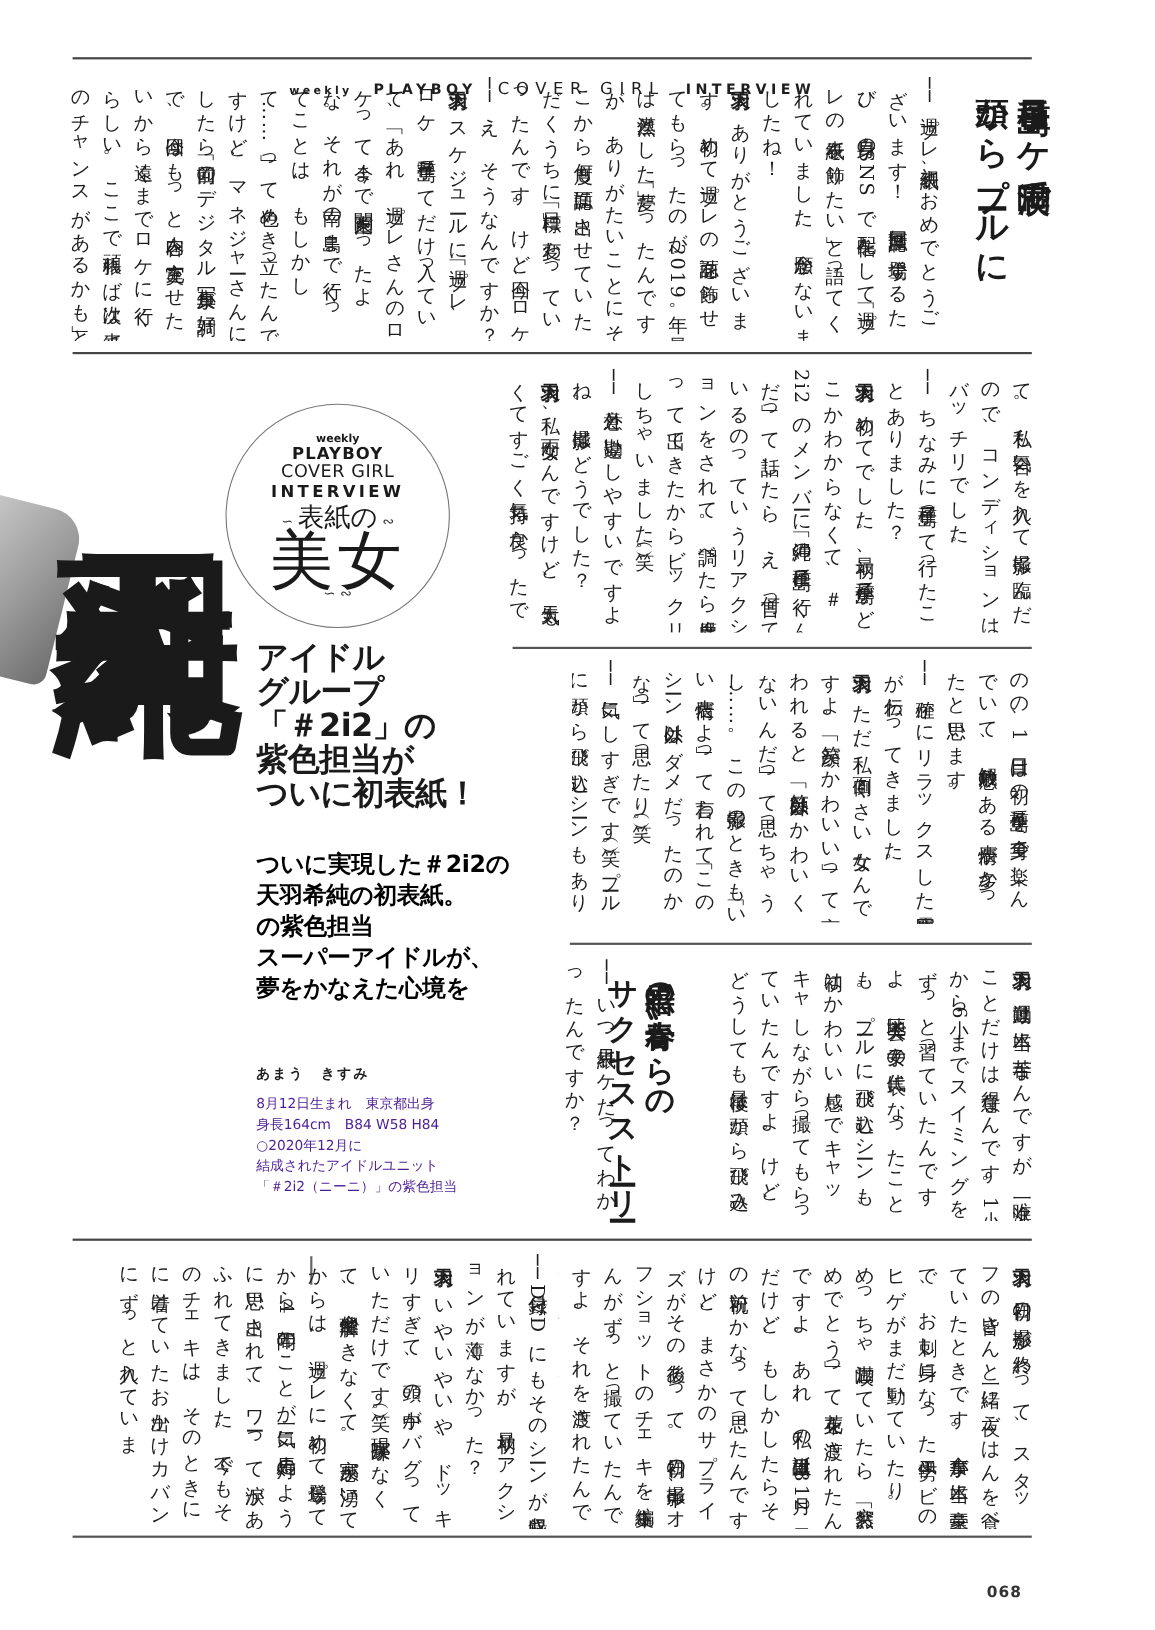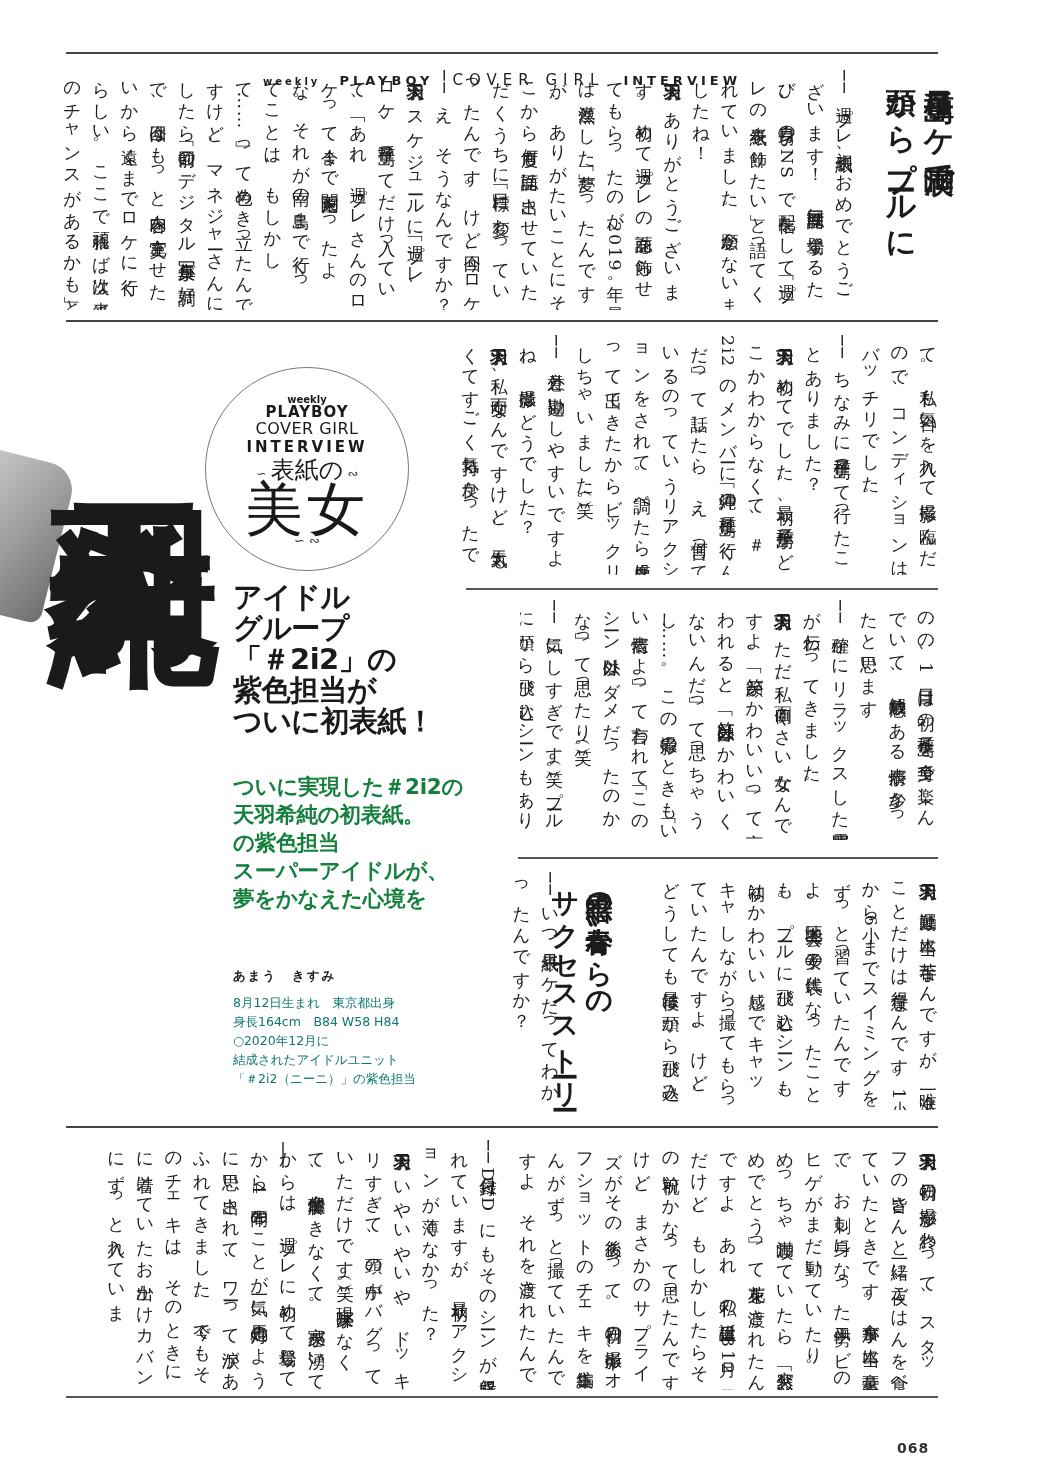--- a/index.html
+++ b/index.html
@@ -30,23 +30,23 @@
   .badge { position:absolute; left:205px; top:367px; width:204px; height:204px; border:1.5px solid #777; border-radius:50%; background:#fff; text-align:center; font-family:"DejaVu Sans", "Liberation Sans", sans-serif; color:#1a1a1a; }
   .badge .b-weekly { margin-top:26px; font-size:10px; font-weight:bold; }
   .badge .b-playboy { font-size:15px; font-weight:bold; line-height:15px; letter-spacing:1px; }
   .badge .b-cover { font-size:16px; line-height:18px; letter-spacing:0.5px; }
   .badge .b-interview { font-size:15px; font-weight:bold; letter-spacing:3px; line-height:18px; }
   .badge .b-hyoshi { font-family:"DejaVu Serif", "Liberation Serif", serif; font-size:24px; line-height:28px; }
   .badge .b-bijo { font-family:"DejaVu Serif", "Liberation Serif", serif; font-size:58px; line-height:50px; letter-spacing:4px; }
   .badge .b-orn { font-size:13px; color:#333; line-height:14px; }
 
   .catch { position:absolute; left:233px; top:582px; font-family:"DejaVu Sans", "Liberation Sans", sans-serif; font-weight:bold; font-size:29px; line-height:31px; color:#1a1a1a; letter-spacing:-0.5px; }
-  .lead { position:absolute; left:233px; top:773px; font-family:"DejaVu Sans", "Liberation Sans", sans-serif; font-weight:bold; font-size:21.5px; line-height:28px; color:#15803d; letter-spacing:-0.3px; }
+  .lead { position:absolute; left:233px; top:773px; font-family:"DejaVu Sans", "Liberation Sans", sans-serif; font-weight:bold; font-size:21.5px; line-height:28px; color:#000000; letter-spacing:-0.3px; }
   .profile-name { position:absolute; left:233px; top:968px; font-family:"DejaVu Sans", "Liberation Sans", sans-serif; font-weight:bold; font-size:12.5px; letter-spacing:2px; }
-  .profile { position:absolute; left:233px; top:993px; font-family:"DejaVu Sans", "Liberation Sans", sans-serif; font-size:12.5px; line-height:19px; color:#0f766e; }
+  .profile { position:absolute; left:233px; top:993px; font-family:"DejaVu Sans", "Liberation Sans", sans-serif; font-size:12.5px; line-height:19px; color:#4c1d95; }
 
   .page-num { position:absolute; left:897px; top:1440px; font-family:"DejaVu Sans", "Liberation Sans", sans-serif; font-weight:bold; font-size:14px; letter-spacing:1px; color:#333; }
 </style>
 </head>
 <body>
 
 <div class="header">
   <span class="h-weekly">weekly</span>
   <span class="h-playboy">PLAYBOY</span>
   <span class="h-cover">COVER GIRL</span>

